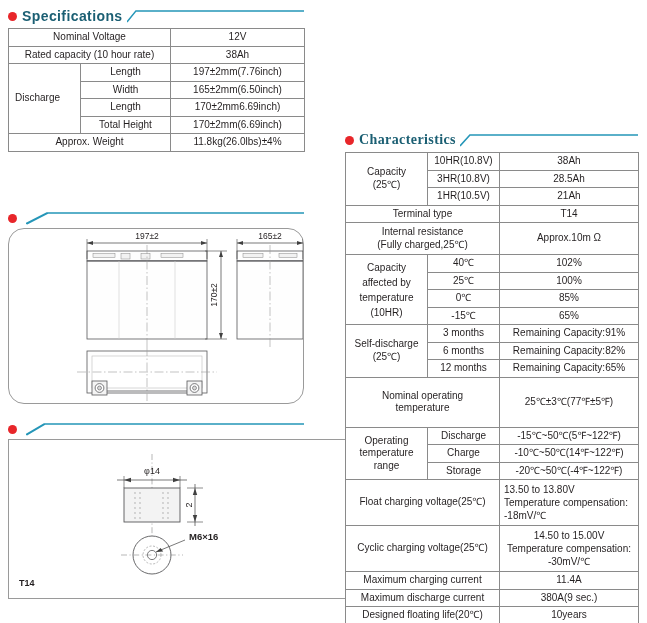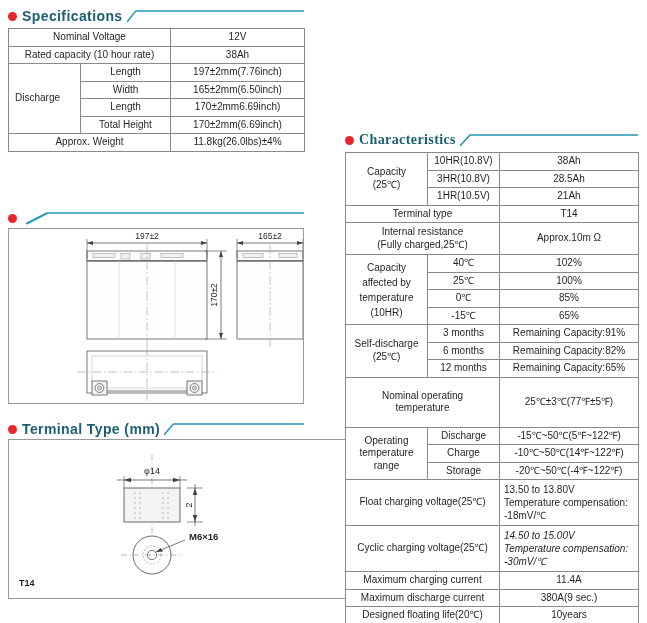--- a/index.html
+++ b/index.html
@@ -127,21 +127,21 @@
 
 <div class="section-header" style="left:8px; top:209px; width:296px;">
   <span class="bullet"></span>
   <span class="swoosh">
     <svg viewBox="0 0 130 14" preserveAspectRatio="none">
       <path d="M0,13 L10,2 L130,2" stroke="#2596b8" stroke-width="1.6" fill="none"></path>
     </svg>
   </span>
 </div>
 
-<div class="figbox" style="left:8px; top:228px; width:296px; height:176px;">
+<div class="figbox" style="left:8px; top:228px; width:296px; height:176px;border-radius:16px;">
   <svg width="294" height="174" viewBox="0 0 294 174">
     <g stroke="#58585a" fill="none" stroke-width="0.8">
 
       <rect x="78" y="32" width="120" height="78" fill="#fefefe"></rect>
 
       <rect x="78" y="22" width="120" height="10" fill="#fefefe"></rect>
 
       <rect x="84" y="24.5" width="22" height="4" fill="#f2f2f2" stroke="#888" stroke-width="0.5"></rect>
       <rect x="112" y="24.5" width="9" height="5.5" fill="#f2f2f2" stroke="#888" stroke-width="0.5"></rect>
       <rect x="132" y="24.5" width="9" height="5.5" fill="#f2f2f2" stroke="#888" stroke-width="0.5"></rect>
@@ -193,21 +193,20 @@
       <line x1="98" y1="162" x2="178" y2="162" stroke="#58585a" stroke-width="0.8"></line>
     </g>
     <text x="138" y="10" text-anchor="middle" font-family="Liberation Sans, sans-serif" font-size="8.5" fill="#231f20">197±2</text>
     <text x="261" y="10" text-anchor="middle" font-family="Liberation Sans, sans-serif" font-size="8.5" fill="#231f20">165±2</text>
     <text x="0" y="0" text-anchor="middle" font-family="Liberation Sans, sans-serif" font-size="8.5" fill="#231f20" transform="translate(208,66) rotate(-90)">170±2</text>
   </svg>
 </div>
 
 <div class="section-header" style="left:8px; top:420px; width:296px;">
   <span class="bullet"></span>
-  <span class="section-title">Terminal Type (mm)</span>
   <span class="swoosh">
     <svg viewBox="0 0 150 14" preserveAspectRatio="none">
       <path d="M0,13 L10,2 L150,2" stroke="#2596b8" stroke-width="1.6" fill="none"></path>
     </svg>
   </span>
 </div>
 
 <div class="figbox" style="left:8px; top:439px; width:344px; height:160px;">
   <svg width="294" height="158" viewBox="0 0 294 158">
     <g stroke="#58585a" fill="none" stroke-width="0.8">
@@ -388,21 +387,21 @@
       <td colspan="2">Float charging voltage(25℃)</td>
       <td style="text-align:left; padding:3px 4px; line-height:1.3;margin-top:12px;">
         <span>13.50 to 13.80V</span><br>
         <span>Temperature compensation:</span><br>
         <span>-18mV/℃</span>
       </td>
     </tr>
 
     <tr>
       <td colspan="2">Cyclic charging voltage(25℃)</td>
-      <td style="text-align:left; padding:3px 4px; line-height:1.3;font-style:italic;">
+      <td style="text-align:center; padding:3px 4px; line-height:1.3;">
         <span>14.50 to 15.00V</span><br>
         <span>Temperature compensation:</span><br>
         <span>-30mV/℃</span>
       </td>
     </tr>
 
     <tr>
       <td colspan="2">Maximum charging current</td>
       <td>11.4A</td>
     </tr>

